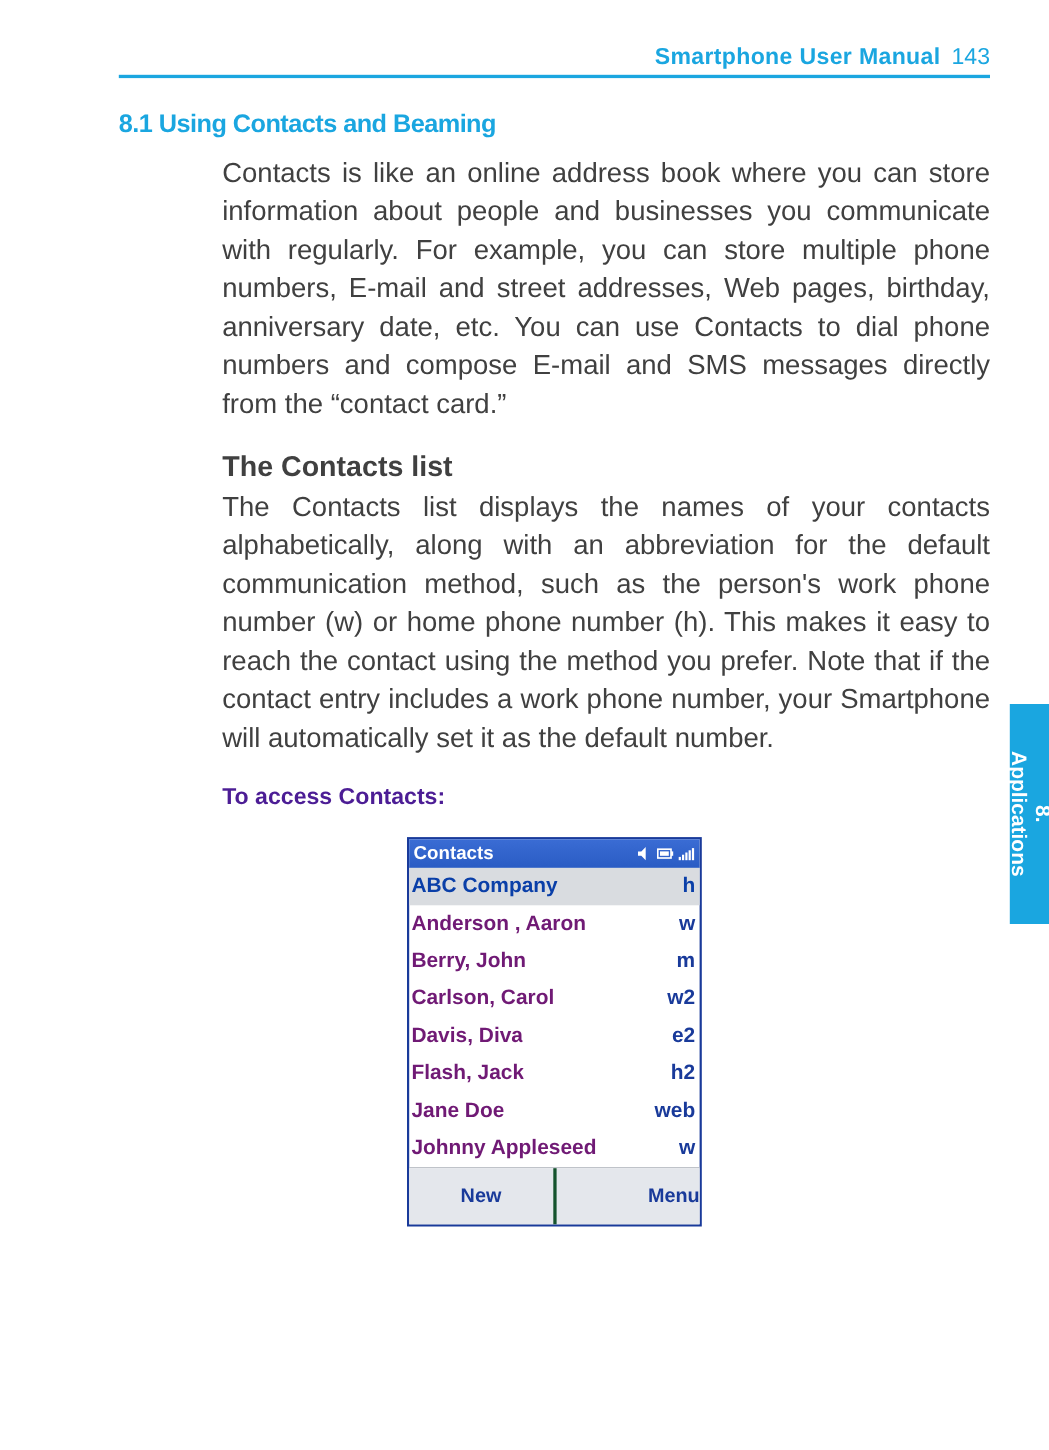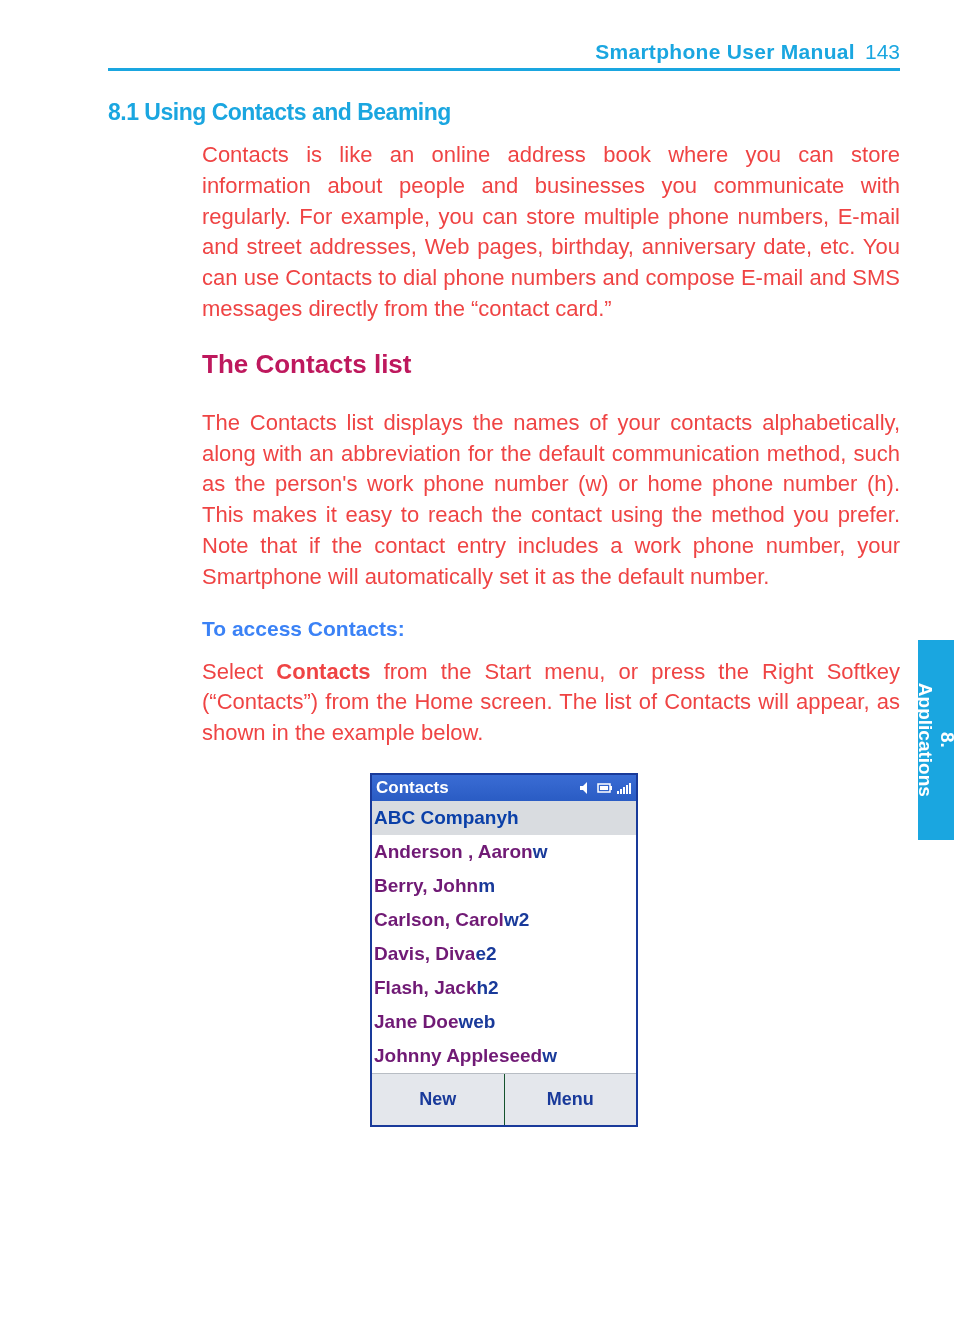--- a/index.html
+++ b/index.html
@@ -2,40 +2,40 @@
 <html><head>
 <meta charset="utf-8">
 <style>
   * { box-sizing: border-box; margin: 0; padding: 0; }
   html, body { width: 954px; height: 1318px; background: #fff; font-family: Arial, Helvetica, sans-serif; }
   .page { position: relative; width: 954px; height: 1028px; padding: 40px 54px 40px 108px; border-radius: 30px; }
   .header { display: flex; justify-content: flex-end; align-items: baseline; border-bottom: 3px solid #1aa6e0; padding-bottom: 4px; margin-bottom: 28px; }
   .header-title { font-weight: 700; color: #1aa6e0; font-size: 21px; letter-spacing: 0.3px; margin-right: 10px; font-family: Verdana, Geneva, sans-serif; }
   .header-page { font-weight: 400; color: #1aa6e0; font-size: 21px; font-family: Verdana, Geneva, sans-serif; }
   .section-heading { color: #1aa6e0; font-weight: 700; font-size: 23px; margin: 10px 0 14px 0; font-family: Verdana, Geneva, sans-serif; letter-spacing: -0.5px; }
-  .body-text { color: #ef4444; font-size: 22px; line-height: 1.4; margin: 0 0 24px 94px; text-align: justify; }
-  .sub-heading { color: #be185d; font-weight: 700; font-size: 26px; margin: 0 0 28px 94px; font-family: Verdana, Geneva, sans-serif; }
-  .sub-heading-small { color: #3b82f6; font-weight: 700; font-size: 21px; margin: 0 0 16px 94px; font-family: Verdana, Geneva, sans-serif; }
+  .body-text { color: #404040; font-size: 25px; line-height: 1.4; margin: 0 0 24px 94px; text-align: justify; }
+  .sub-heading { color: #404040; font-weight: 700; font-size: 26px; margin: 0 0 4px 94px; font-family: Verdana, Geneva, sans-serif; }
+  .sub-heading-small { color: #4c1d95; font-weight: 700; font-size: 21px; margin: 0 0 16px 94px; font-family: Verdana, Geneva, sans-serif; }
   .bold-inline { font-weight: 700; }
   .side-tab { position: absolute; right: 0; top: 640px; width: 36px; height: 200px; background: #1aa6e0; display: flex; align-items: center; justify-content: center; }
   .side-tab-inner { transform: rotate(90deg); white-space: nowrap; color: #fff; font-weight: 700; font-size: 19px; text-align: center; font-family: Verdana, Geneva, sans-serif; line-height: 1.15; }
   .screenshot-wrap { display: flex; justify-content: center; margin-top: 24px; }
   .phone-screen { width: 268px; border: 2px solid #193a9a; background: #fff; }
   .phone-titlebar { background: #2a5cc4; background: linear-gradient(#3a6cd4, #2a5cc4); color: #fff; display: flex; align-items: center; justify-content: space-between; padding: 2px 4px; height: 26px; }
   .phone-title-text { font-weight: 700; font-size: 17px; font-family: Verdana, Geneva, sans-serif; }
   .phone-title-icons { display: flex; gap: 3px; }
   .phone-title-icons svg { width: 16px; height: 14px; }
-  .contact-row { display: flex; justify-content: flex-start; align-items: center; padding: 2px 4px 2px 2px; height: 34px; }
+  .contact-row { display: flex; justify-content: space-between; align-items: center; padding: 2px 4px 2px 2px; height: 34px; }
   .contact-name { color: #701a75; font-weight: 700; font-size: 19px; font-family: Verdana, Geneva, sans-serif; white-space: nowrap; overflow: hidden; }
   .contact-code { color: #193a9a; font-weight: 700; font-size: 19px; font-family: Verdana, Geneva, sans-serif; }
   .contact-row.highlight { background: #d9dce0; }
   .contact-row.highlight .contact-name, .contact-row.highlight .contact-code { color: #0a3fa8; }
   .phone-softkeys { display: flex; border-top: 1px solid #b8bdc4; }
   .softkey { flex: 1; text-align: center; padding: 15px 0; color: #193a9a; font-weight: 700; font-size: 18px; background: #e4e7ec; font-family: Verdana, Geneva, sans-serif; }
-  .softkey + .softkey { border-left: 1px solid #14532d; }
+  .softkey + .softkey { border-left: 3px solid #14532d; text-align: right; }
 </style>
 </head>
 <body>
 
 <div class="page">
 
   <div class="header">
     <span class="header-title">Smartphone User Manual</span>
     <span class="header-page">143</span>
   </div>
@@ -43,23 +43,20 @@
   <div class="section-heading">8.1  Using Contacts and Beaming</div>
 
   <p class="body-text">Contacts is like an online address book where you can store information about people and businesses you communicate with regularly.  For example, you can store multiple phone numbers, E-mail and street addresses, Web pages, birthday, anniversary date, etc.  You can use Contacts to dial phone numbers and compose E-mail and SMS messages directly from the “contact card.”</p>
 
   <div class="sub-heading">The Contacts list</div>
 
   <p class="body-text">The Contacts list displays the names of your contacts alphabetically, along with an abbreviation for the default communication method, such as the person's work phone number (w) or home phone number (h).  This makes it easy to reach the contact using the method you prefer.  Note that if the contact entry includes a work phone number, your Smartphone will automatically set it as the default number.</p>
 
   <div class="sub-heading-small">To access Contacts:</div>
 
-  <p class="body-text">
-    <span>Select </span><span class="bold-inline">Contacts</span><span> from the Start menu, or press the Right Softkey (“Contacts”) from the Home screen.  The list of Contacts will appear, as shown in the example below.</span>
-  </p>
 
   <div class="screenshot-wrap">
     <div class="phone-screen">
       <div class="phone-titlebar">
         <span class="phone-title-text">Contacts</span>
         <span class="phone-title-icons">
           <svg viewBox="0 0 16 14">
               <path d="M2 5h3l4-4v12l-4-4H2z" fill="#fff"></path>
             </svg>
           <svg viewBox="0 0 16 14">

